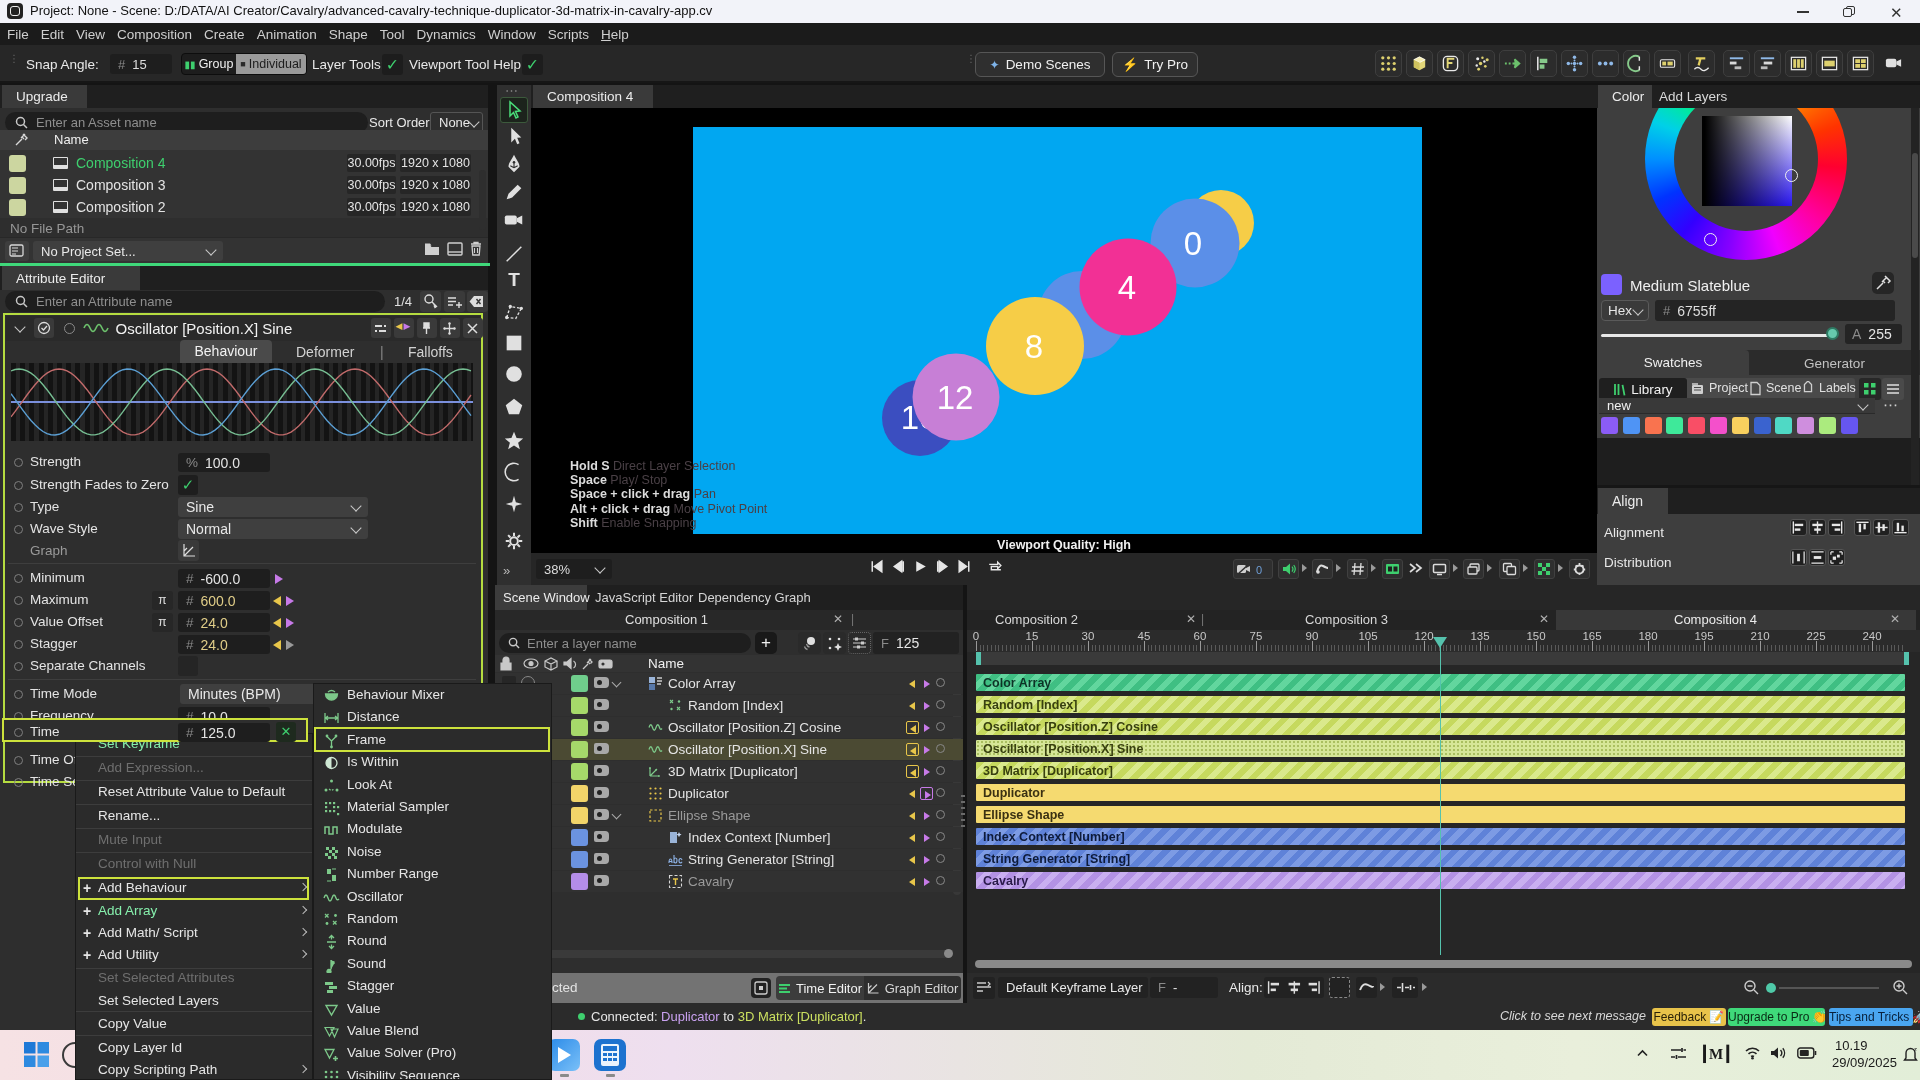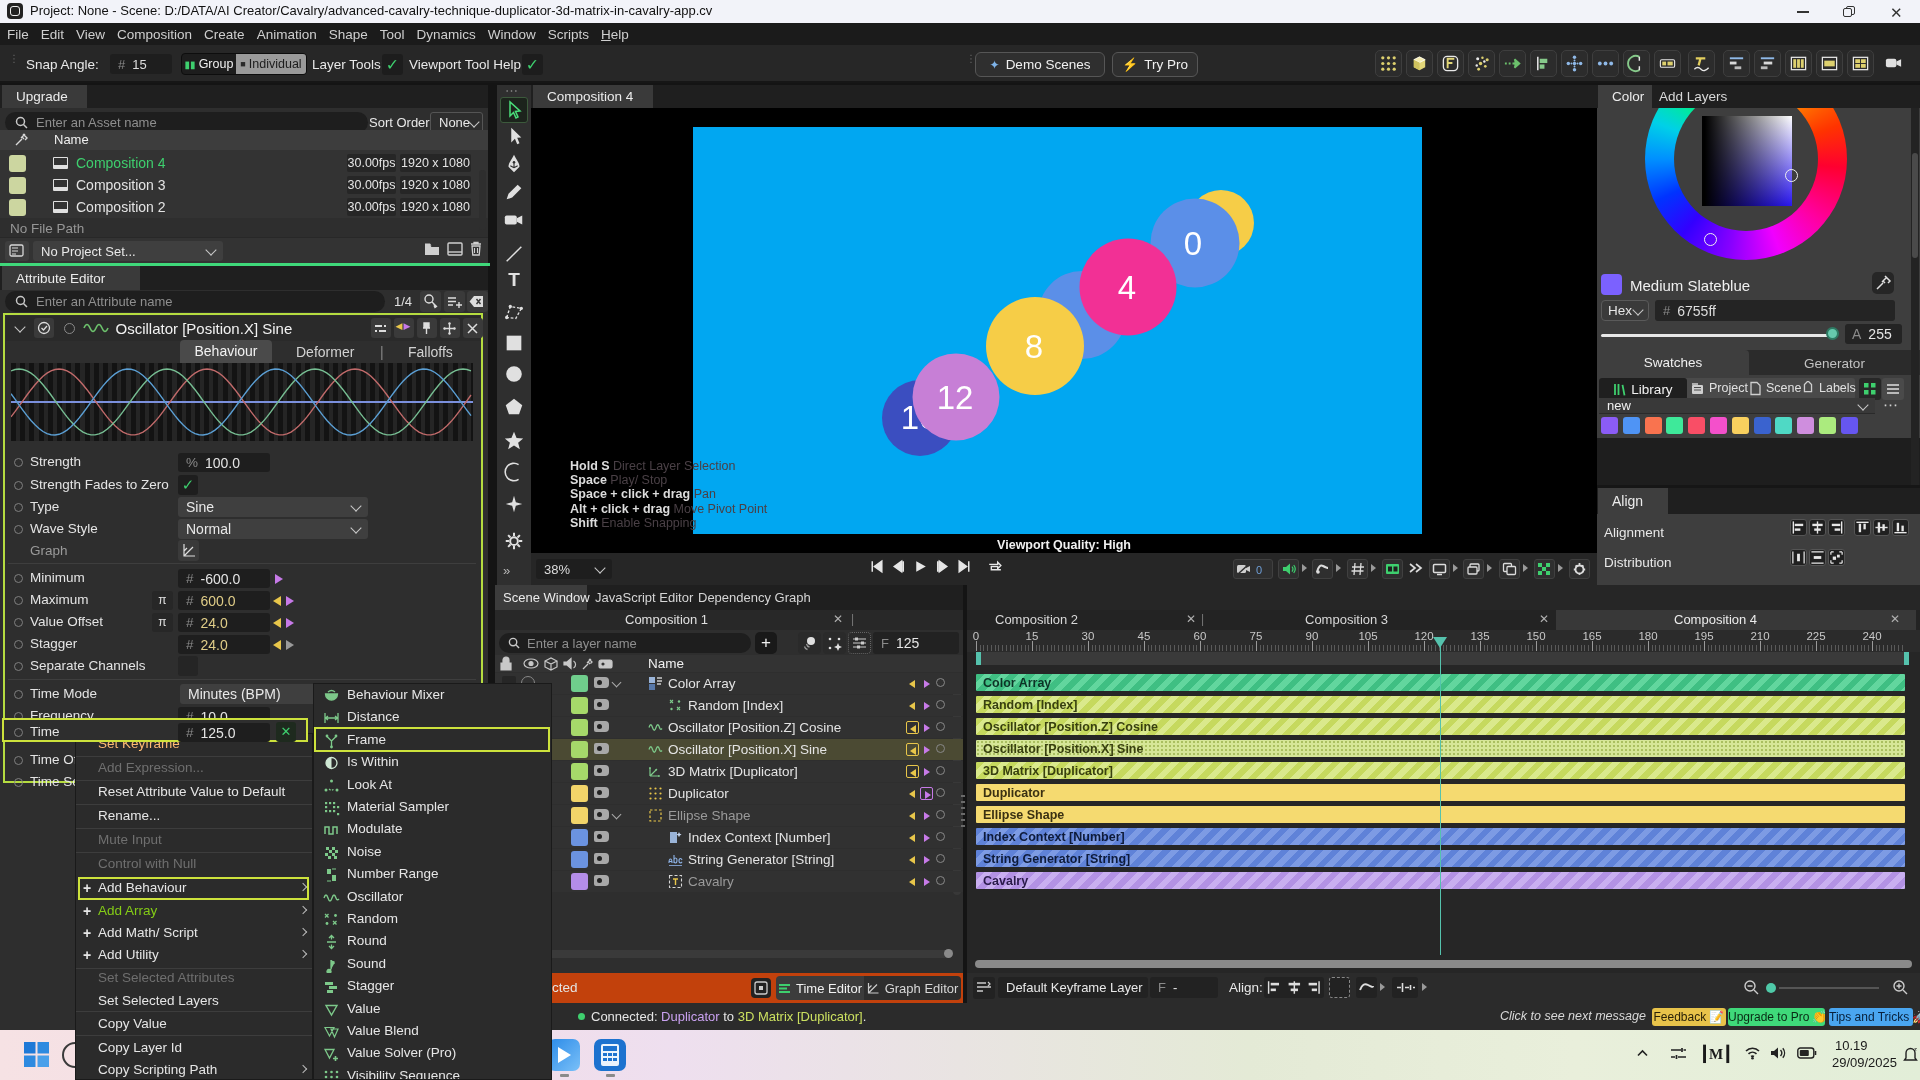--- a/index.html
+++ b/index.html
@@ -1077,21 +1077,21 @@
             <div class="tri-l" style="left:3px;top:3px;border-top:4px solid transparent;border-bottom:4px solid transparent;border-right:6px solid #e8c64a;"></div>
           </div>
           <div class="abs" style="left:425px;top:4px;width:13px;height:13px;border-radius:2px;">
             <div class="tri-r" style="left:4px;top:3px;border-top:4px solid transparent;border-bottom:4px solid transparent;border-left:6px solid #c77ae8;"></div>
           </div>
           <div class="abs" style="left:441px;top:5px;width:9px;height:9px;border:1.3px solid #888;border-radius:50%;"></div>
         </div>
       </div>
     <div class="abs" style="left:5px;top:365px;width:450px;height:8px;background:#3a3a3a;border-radius:4px;"></div>
     <div class="abs" style="left:449px;top:364px;width:9px;height:9px;background:#8a8a8a;border-radius:50%;"></div>
-    <div class="abs" style="left:0;top:388px;width:468px;height:30px;background:#c2410c;">
+    <div class="abs" style="left:0;top:388px;width:468px;height:30px;background:#737373;">
       <div class="abs" style="left:57px;top:7px;font-size:13.5px;color:#e4e4e4;">cted</div>
       <div class="abs" style="left:256px;top:5px;width:20px;height:20px;background:#222;border-radius:4px;"><svg width="20" height="20" viewBox="0 0 20 20">
             <rect x="4" y="4" width="12" height="12" rx="2" fill="none" stroke="#ccc" stroke-width="1.3"></rect>
             <rect x="8" y="8" width="4" height="4" fill="#ccc"></rect>
           </svg></div>
       <div class="abs" style="left:281px;top:3px;width:88px;height:24px;background:#3c3c3c;border-radius:4px 0 0 4px;display:flex;align-items:center;justify-content:center;gap:5px;font-size:13px;color:#f2f2f2;white-space:nowrap;"><svg width="13" height="11" viewBox="0 0 13 11">
             <path d="M1 2 h11 M1 5.5 h8 M1 9 h11" stroke="#3ecf6e" stroke-width="1.8"></path>
           </svg>Time Editor</div>
       <div class="abs" style="left:369px;top:3px;width:97px;height:24px;background:#2e2e2e;border-radius:0 4px 4px 0;display:flex;align-items:center;justify-content:center;gap:5px;font-size:13px;color:#d8d8d8;white-space:nowrap;"><svg width="13" height="12" viewBox="0 0 13 12">
             <path d="M1.5 1 v10 h10 M1.5 11 L10 2.5 M1.5 6.5 l3 -3" stroke="#ccc" stroke-width="1.2" fill="none"></path>
@@ -1301,30 +1301,30 @@
   </div>
   <div id="ctxmenu" class="abs" style="left:75px;top:733px;width:238px;height:347px;background:#2b2b2b;border:1px solid #1a1a1a;z-index:50;overflow:hidden;">
       <div class="abs" style="left:0;top:22px;width:238px;height:1px;background:#3d3d3d;"></div>
       <div class="abs" style="left:0;top:46px;width:238px;height:1px;background:#3d3d3d;"></div>
       <div class="abs" style="left:0;top:70px;width:238px;height:1px;background:#3d3d3d;"></div>
       <div class="abs" style="left:0;top:94px;width:238px;height:1px;background:#3d3d3d;"></div>
       <div class="abs" style="left:0;top:118px;width:238px;height:1px;background:#3d3d3d;"></div>
       <div class="abs" style="left:0;top:234px;width:238px;height:1px;background:#3d3d3d;"></div>
       <div class="abs" style="left:0;top:277px;width:238px;height:1px;background:#3d3d3d;"></div>
       <div class="abs" style="left:0;top:301px;width:238px;height:1px;background:#3d3d3d;"></div>
-      <div class="abs" style="left:22px;top:2px;font-size:13.5px;color:#fdba74;white-space:nowrap;">Set Keyframe</div>
+      <div class="abs" style="left:22px;top:2px;font-size:13.5px;color:#86efac;white-space:nowrap;">Set Keyframe</div>
       <div class="abs" style="left:22px;top:26px;font-size:13.5px;color:#6f6f6f;white-space:nowrap;">Add Expression...</div>
       <div class="abs" style="left:22px;top:50px;font-size:13.5px;color:#e6e6e6;white-space:nowrap;">Reset Attribute Value to Default</div>
       <div class="abs" style="left:22px;top:74px;font-size:13.5px;color:#e6e6e6;white-space:nowrap;">Rename...</div>
       <div class="abs" style="left:22px;top:98px;font-size:13.5px;color:#6f6f6f;white-space:nowrap;">Mute Input</div>
       <div class="abs" style="left:22px;top:122px;font-size:13.5px;color:#6f6f6f;white-space:nowrap;">Control with Null</div>
       <div class="abs" style="left:22px;top:146px;font-size:13.5px;color:#e6e6e6;white-space:nowrap;">Add Behaviour</div>
       <div class="abs" style="left:7px;top:146px;font-size:14px;color:#e6e6e6;font-weight:bold;">+</div>
       <div class="abs" style="left:224px;top:150px;width:6px;height:6px;border-right:1.5px solid #bbb;border-top:1.5px solid #bbb;transform:rotate(45deg);"></div>
-      <div class="abs" style="left:22px;top:169px;font-size:13.5px;color:#84cc16;white-space:nowrap;">Add Array</div>
+      <div class="abs" style="left:22px;top:169px;font-size:13.5px;color:#86efac;white-space:nowrap;">Add Array</div>
       <div class="abs" style="left:7px;top:169px;font-size:14px;color:#e6e6e6;font-weight:bold;">+</div>
       <div class="abs" style="left:224px;top:173px;width:6px;height:6px;border-right:1.5px solid #bbb;border-top:1.5px solid #bbb;transform:rotate(45deg);"></div>
       <div class="abs" style="left:22px;top:191px;font-size:13.5px;color:#e6e6e6;white-space:nowrap;">Add Math/ Script</div>
       <div class="abs" style="left:7px;top:191px;font-size:14px;color:#e6e6e6;font-weight:bold;">+</div>
       <div class="abs" style="left:224px;top:195px;width:6px;height:6px;border-right:1.5px solid #bbb;border-top:1.5px solid #bbb;transform:rotate(45deg);"></div>
       <div class="abs" style="left:22px;top:213px;font-size:13.5px;color:#e6e6e6;white-space:nowrap;">Add Utility</div>
       <div class="abs" style="left:7px;top:213px;font-size:14px;color:#e6e6e6;font-weight:bold;">+</div>
       <div class="abs" style="left:224px;top:217px;width:6px;height:6px;border-right:1.5px solid #bbb;border-top:1.5px solid #bbb;transform:rotate(45deg);"></div>
       <div class="abs" style="left:22px;top:236px;font-size:13.5px;color:#6f6f6f;white-space:nowrap;">Set Selected Attributes</div>
       <div class="abs" style="left:22px;top:259px;font-size:13.5px;color:#e6e6e6;white-space:nowrap;">Set Selected Layers</div>

